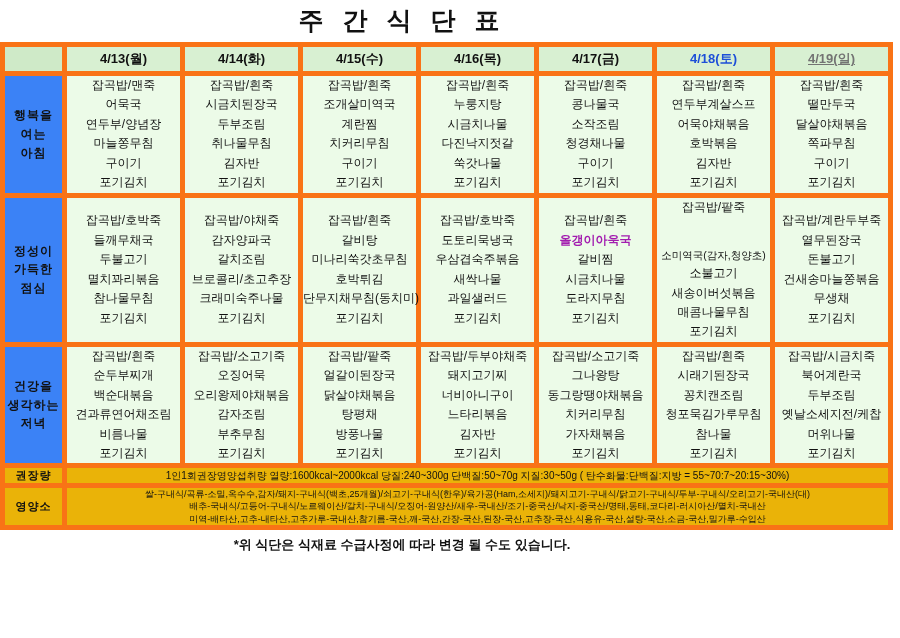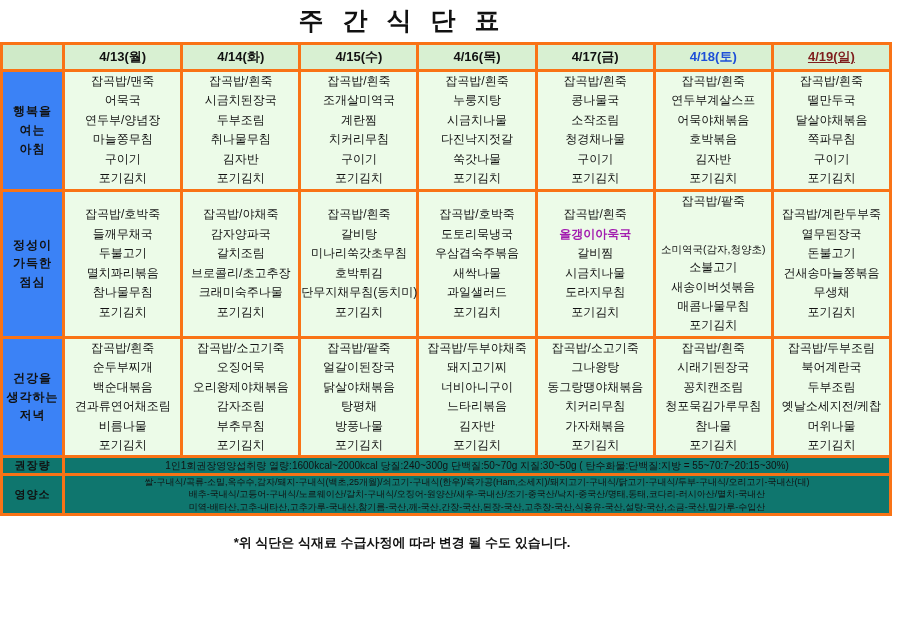--- a/index.html
+++ b/index.html
@@ -23,67 +23,67 @@
     color:#111;
     padding:4px 0 5px 0;
   }
   table.menu{
     border-collapse:collapse;
     width:892px;
     margin:0 auto;
     table-layout:fixed;
   }
   table.menu td,table.menu th{
-    border:3px solid #f97316;
+    border:5px solid #f97316;
     text-align:center;
     vertical-align:middle;
     padding:0;
     color:#111;
   }
   .colhead{
     background:#d8f0d2;
     height:24px;
     font-size:13px;
     font-weight:bold;
   }
   .colhead.sat{color:#1d4fd8;}
-  .colhead.sun{color:#7f1d1d;text-decoration:underline;}
+  .colhead.sun{color:#737373;text-decoration:underline;}
   .rowhead{
     background:#3b82f6;
     width:62px;
     font-size:12px;
     font-weight:bold;
     line-height:1.55;
     letter-spacing:1px;
   }
   .corner{background:#cfeac8;width:62px;}
   .cell{
     background:#ecfbe8;
     font-size:12px;
     line-height:1.62;
     padding:3px 1px;
   }
   .cell .it{display:block;white-space:nowrap;}
   .cell .hl{color:#a21caf;font-weight:bold;}
   .cell .small{font-size:10.5px;margin-top:30px;}
   .footrow td{
-    background:#0f766e;
+    background:#eab308;
     font-size:9px;
     line-height:1.35;
     text-align:left;
     padding:2px 3px;
   }
   .footrow td.rowhead{text-align:center;font-size:11px;}
   .footrow .kcal{font-size:10px;letter-spacing:0px;}
   .note{
     text-align:center;
     font-size:13px;
     font-weight:bold;
     color:#111;
-    padding-top:18px;
+    padding-top:6px;
   }
   .nutri{word-break:break-all;}
 </style>
 </head>
 <body>
 
 <div class="sheet">
   <div class="title">주 간 식 단 표</div>
 
   <table class="menu">
@@ -267,21 +267,21 @@
           </td>
       <td class="cell">
             <span class="it">잡곡밥/흰죽</span>
             <span class="it">시래기된장국</span>
             <span class="it">꽁치캔조림</span>
             <span class="it">청포묵김가루무침</span>
             <span class="it">참나물</span>
             <span class="it">포기김치</span>
           </td>
       <td class="cell">
-            <span class="it">잡곡밥/두부조림</span>
+            <span class="it">잡곡밥/시금치죽</span>
             <span class="it">북어계란국</span>
             <span class="it">두부조림</span>
             <span class="it">옛날소세지전/케찹</span>
             <span class="it">머위나물</span>
             <span class="it">포기김치</span>
           </td>
     </tr>
 
     <tr class="footrow">
       <td class="rowhead">권장량</td>

